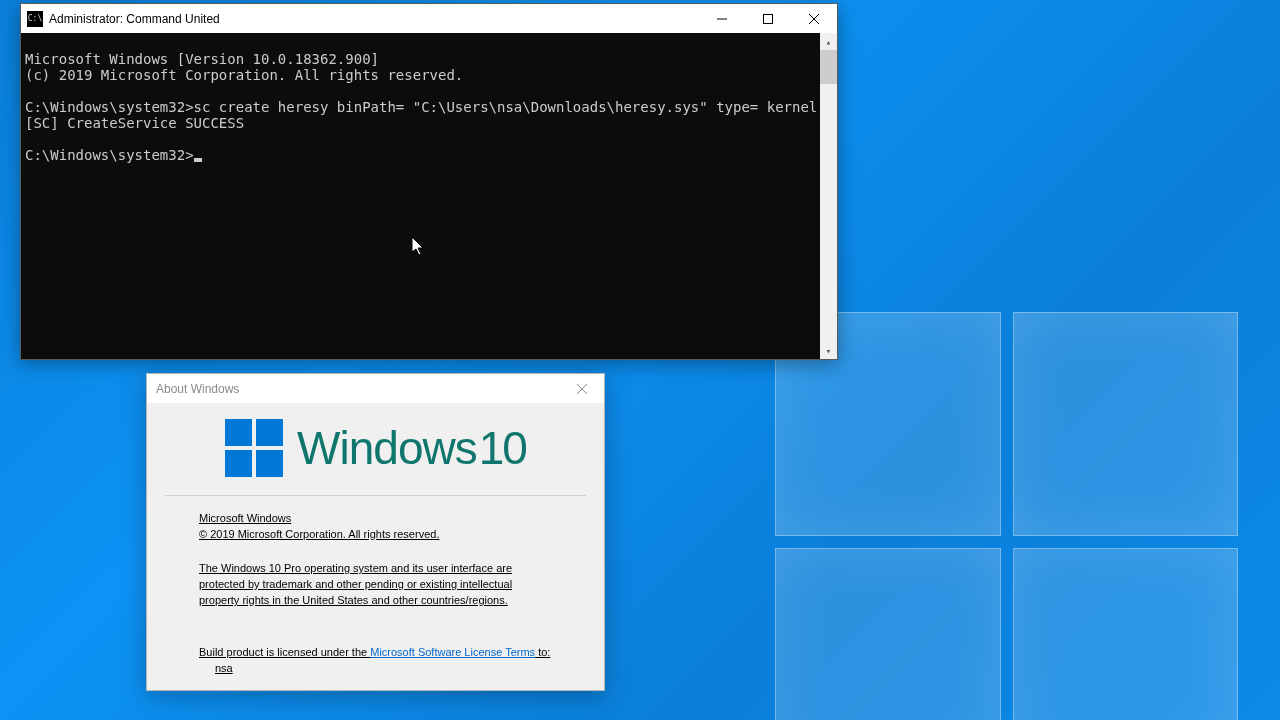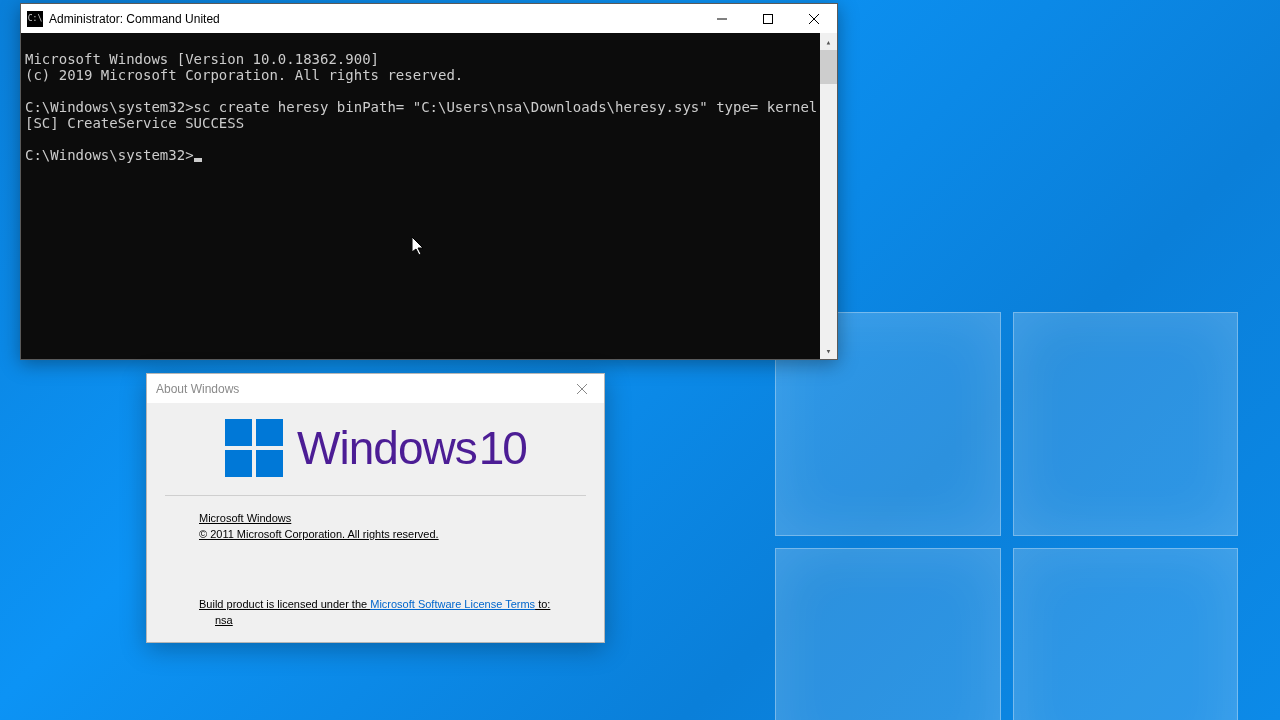--- a/index.html
+++ b/index.html
@@ -141,21 +141,21 @@
   .brand-logo {
     width: 58px; height: 58px;
     display: flex; flex-wrap: wrap; gap: 4px;
   }
   .brand-logo span {
     flex: 0 0 calc(50% - 2px);
     height: calc(50% - 2px);
     background: #0078d7;
   }
   .brand-text {
-    color: #4c1d95;
+    color: #0f766e;
     font-weight: 300;
     font-size: 46px;
     letter-spacing: -1px;
   }
   .brand-text .ten { letter-spacing: -2px; margin-left: 2px; }
 
   .info-block { padding: 0 34px; line-height: 16px; text-decoration: underline; }
   .info-block p { margin-bottom: 0; }
   .info-sep { height: 18px; }
   .lic-link { color: #0066cc; text-decoration: underline; cursor: pointer; }
@@ -239,22 +239,23 @@
           <span></span>
           <span></span>
           <span></span>
       </div>
       <div class="brand-text">
         <span>Windows</span><span class="ten">10</span>
       </div>
     </div>
     <div class="info-block">
       <p>Microsoft Windows</p>
-      <p>© 2011 Microsoft Corporation. All rights reserved.</p>
+      <p>© 2019 Microsoft Corporation. All rights reserved.</p>
       <div class="info-sep"></div>
+      <p>The Windows 10 Pro operating system and its user interface are protected by trademark and other pending or existing intellectual property rights in the United States and other countries/regions.</p>
       <div class="info-sep"></div>
       <div class="info-sep"></div>
       <p>
         <span>Build product is licensed under the </span><span class="lic-link">Microsoft Software License Terms</span><span> to:</span>
       </p>
       <p class="licensee">nsa</p>
     </div>
   </div>
 </div>
 

